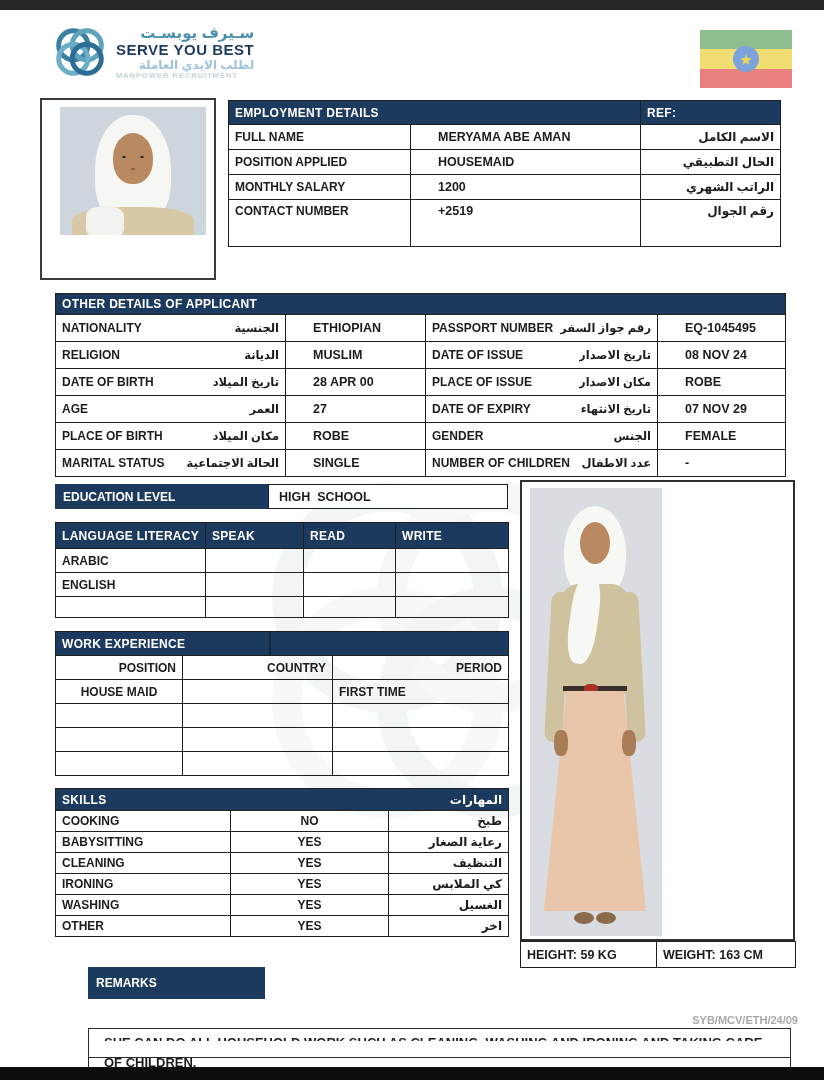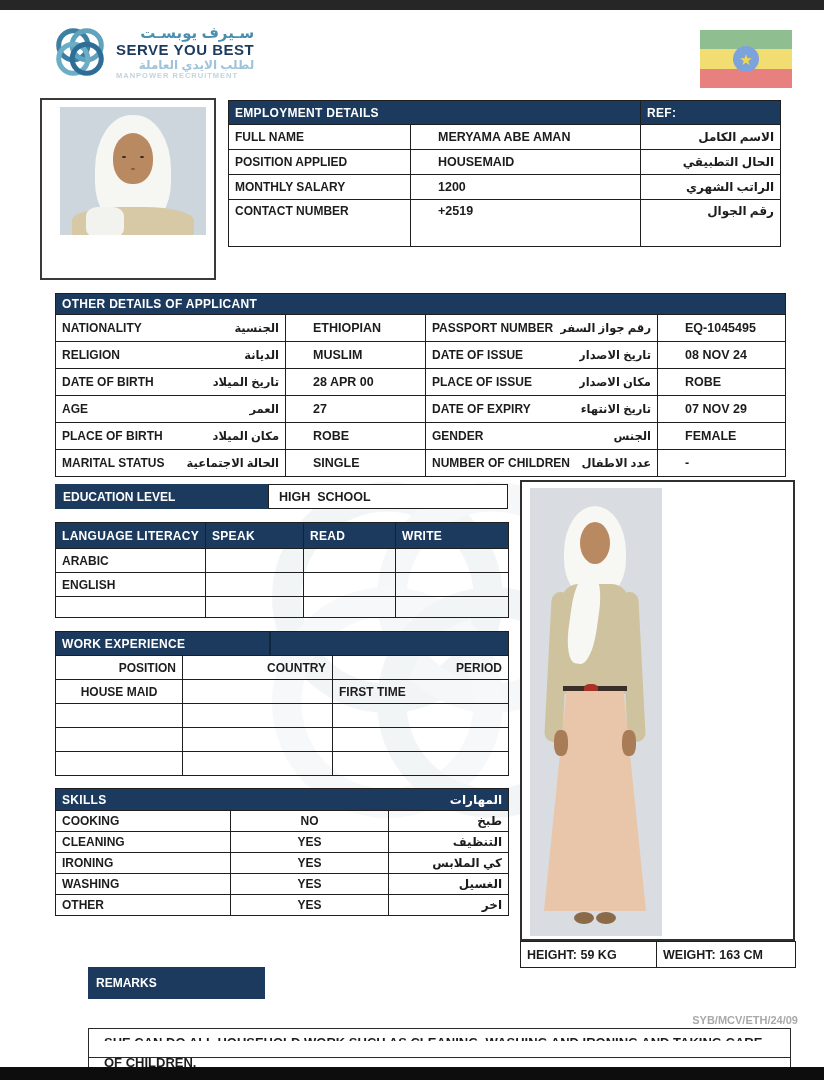--- a/index.html
+++ b/index.html
@@ -410,20 +410,25 @@
             <span class="ar">المهارات</span>
           </div>
         </td>
       </tr>
       <tr>
         <td class="lblcell">COOKING</td>
         <td class="midcol">NO</td>
         <td class="arcell">طبخ</td>
       </tr>
       <tr>
+        <td class="lblcell">BABYSITTING</td>
+        <td class="midcol">YES</td>
+        <td class="arcell">رعاية الصغار</td>
+      </tr>
+      <tr>
         <td class="lblcell">CLEANING</td>
         <td class="midcol">YES</td>
         <td class="arcell">التنظيف</td>
       </tr>
       <tr>
         <td class="lblcell">IRONING</td>
         <td class="midcol">YES</td>
         <td class="arcell">كي الملابس</td>
       </tr>
       <tr>

